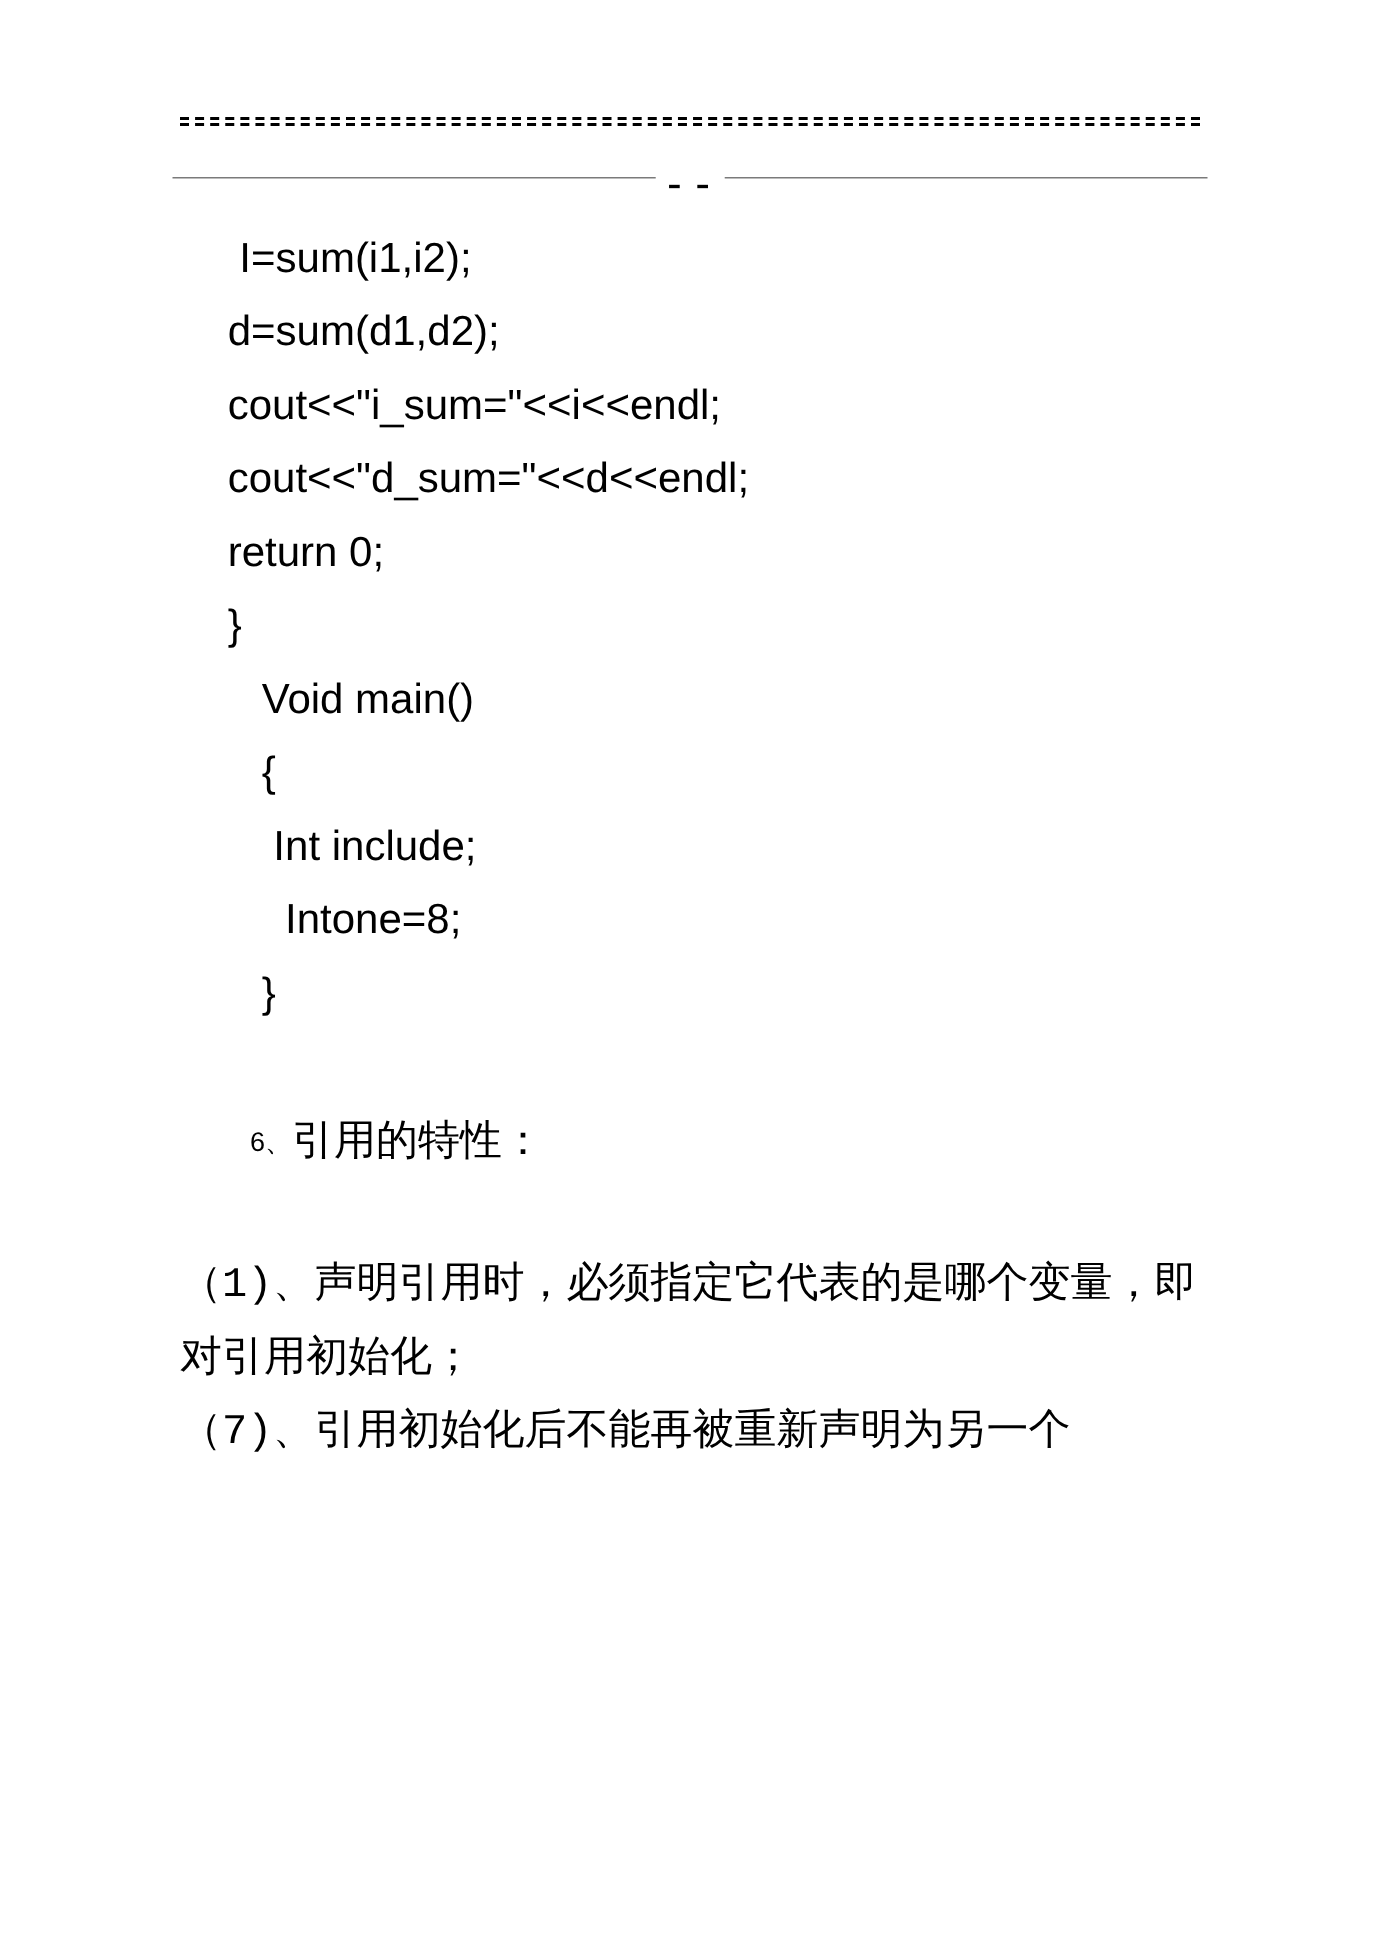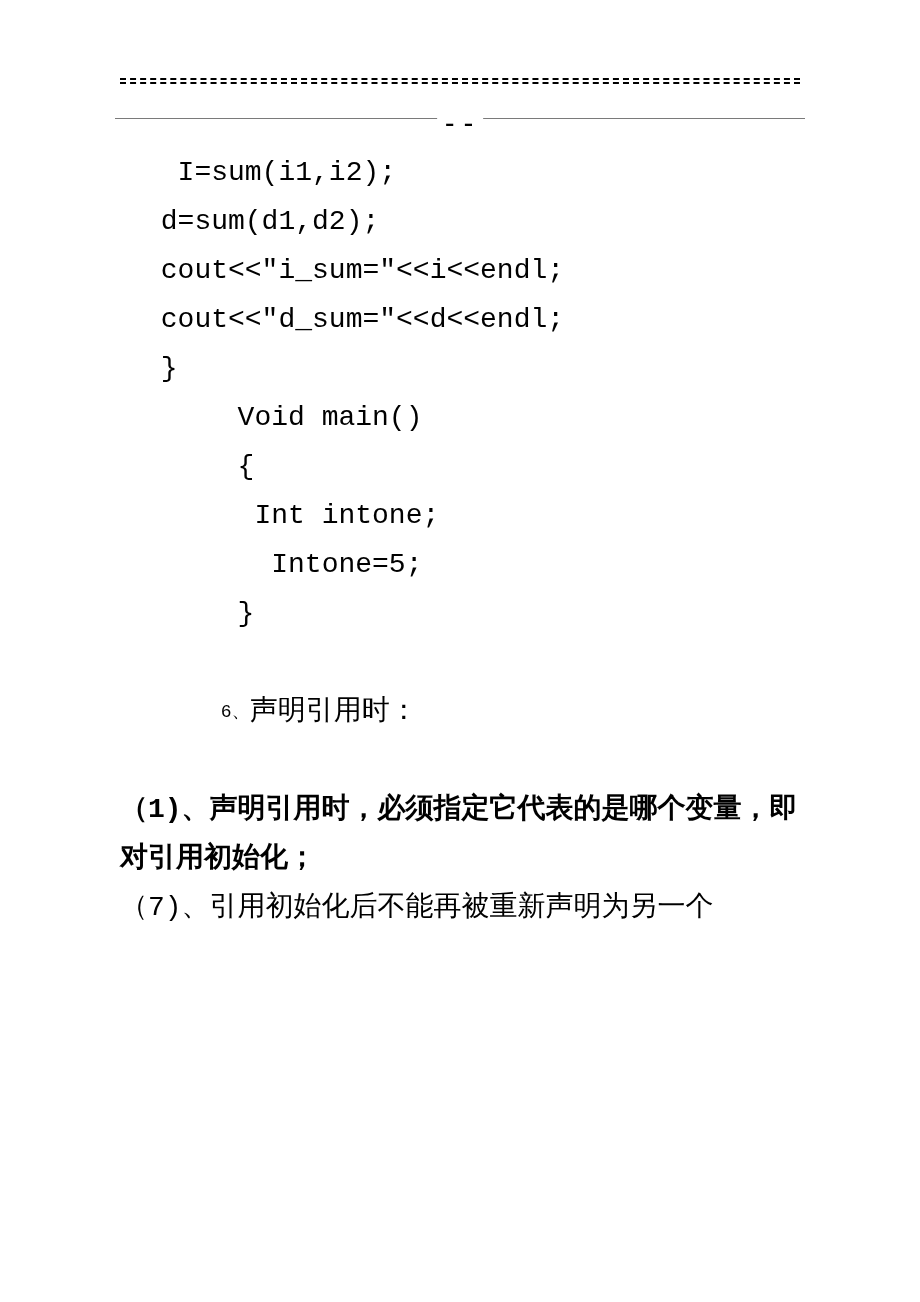--- a/index.html
+++ b/index.html
@@ -42,21 +42,21 @@
     transform: translateX(-50%);
   }
   .content {
     font-size: 28px;
     line-height: 1.75;
     font-family: "SimSun", "宋体", "Courier New", monospace;
     color: #000;
     margin-top: 8px;
   }
   .code-line {
-    font-family: Liberation Mono, monospace;
+    font-family: Liberation Sans, sans-serif;
     white-space: pre;
   }
   .indent1 { padding-left: 24px; }
   .item-label {
     font-size: 18px;
     vertical-align: 2px;
   }
 </style>
 </head>
 <body>
@@ -66,32 +66,33 @@
   <hr class="top-dashes">
   <hr class="hr-thin">
   <div class="double-dash-center">--</div>
 
   <div class="content">
 
     <div class="code-line indent1">  I=sum(i1,i2);</div>
     <div class="code-line indent1"> d=sum(d1,d2);</div>
     <div class="code-line indent1"> cout&lt;&lt;"i_sum="&lt;&lt;i&lt;&lt;endl;</div>
     <div class="code-line indent1"> cout&lt;&lt;"d_sum="&lt;&lt;d&lt;&lt;endl;</div>
+    <div class="code-line indent1"> return 0;</div>
     <div class="code-line indent1"> }</div>
 
     <div class="code-line">       Void main()</div>
     <div class="code-line">       {</div>
-    <div class="code-line">        Int intone;</div>
-    <div class="code-line">         Intone=5;</div>
+    <div class="code-line">        Int include;</div>
+    <div class="code-line">         Intone=8;</div>
     <div class="code-line">       }</div>
 
     <div class="code-line">
-      <span class="item-label">6、</span><span>声明引用时：</span>
+      <span class="item-label">6、</span><span>引用的特性：</span>
     </div>
-    <div style="white-space:normal;font-weight:bold;">（1)、声明引用时，必须指定它代表的是哪个变量，即对引用初始化；</div>
+    <div style="white-space:normal;">（1)、声明引用时，必须指定它代表的是哪个变量，即对引用初始化；</div>
     <div style="white-space:normal;">（7)、引用初始化后不能再被重新声明为另一个</div>
 
   </div>
 
   
 
   
   
 
 </div>

